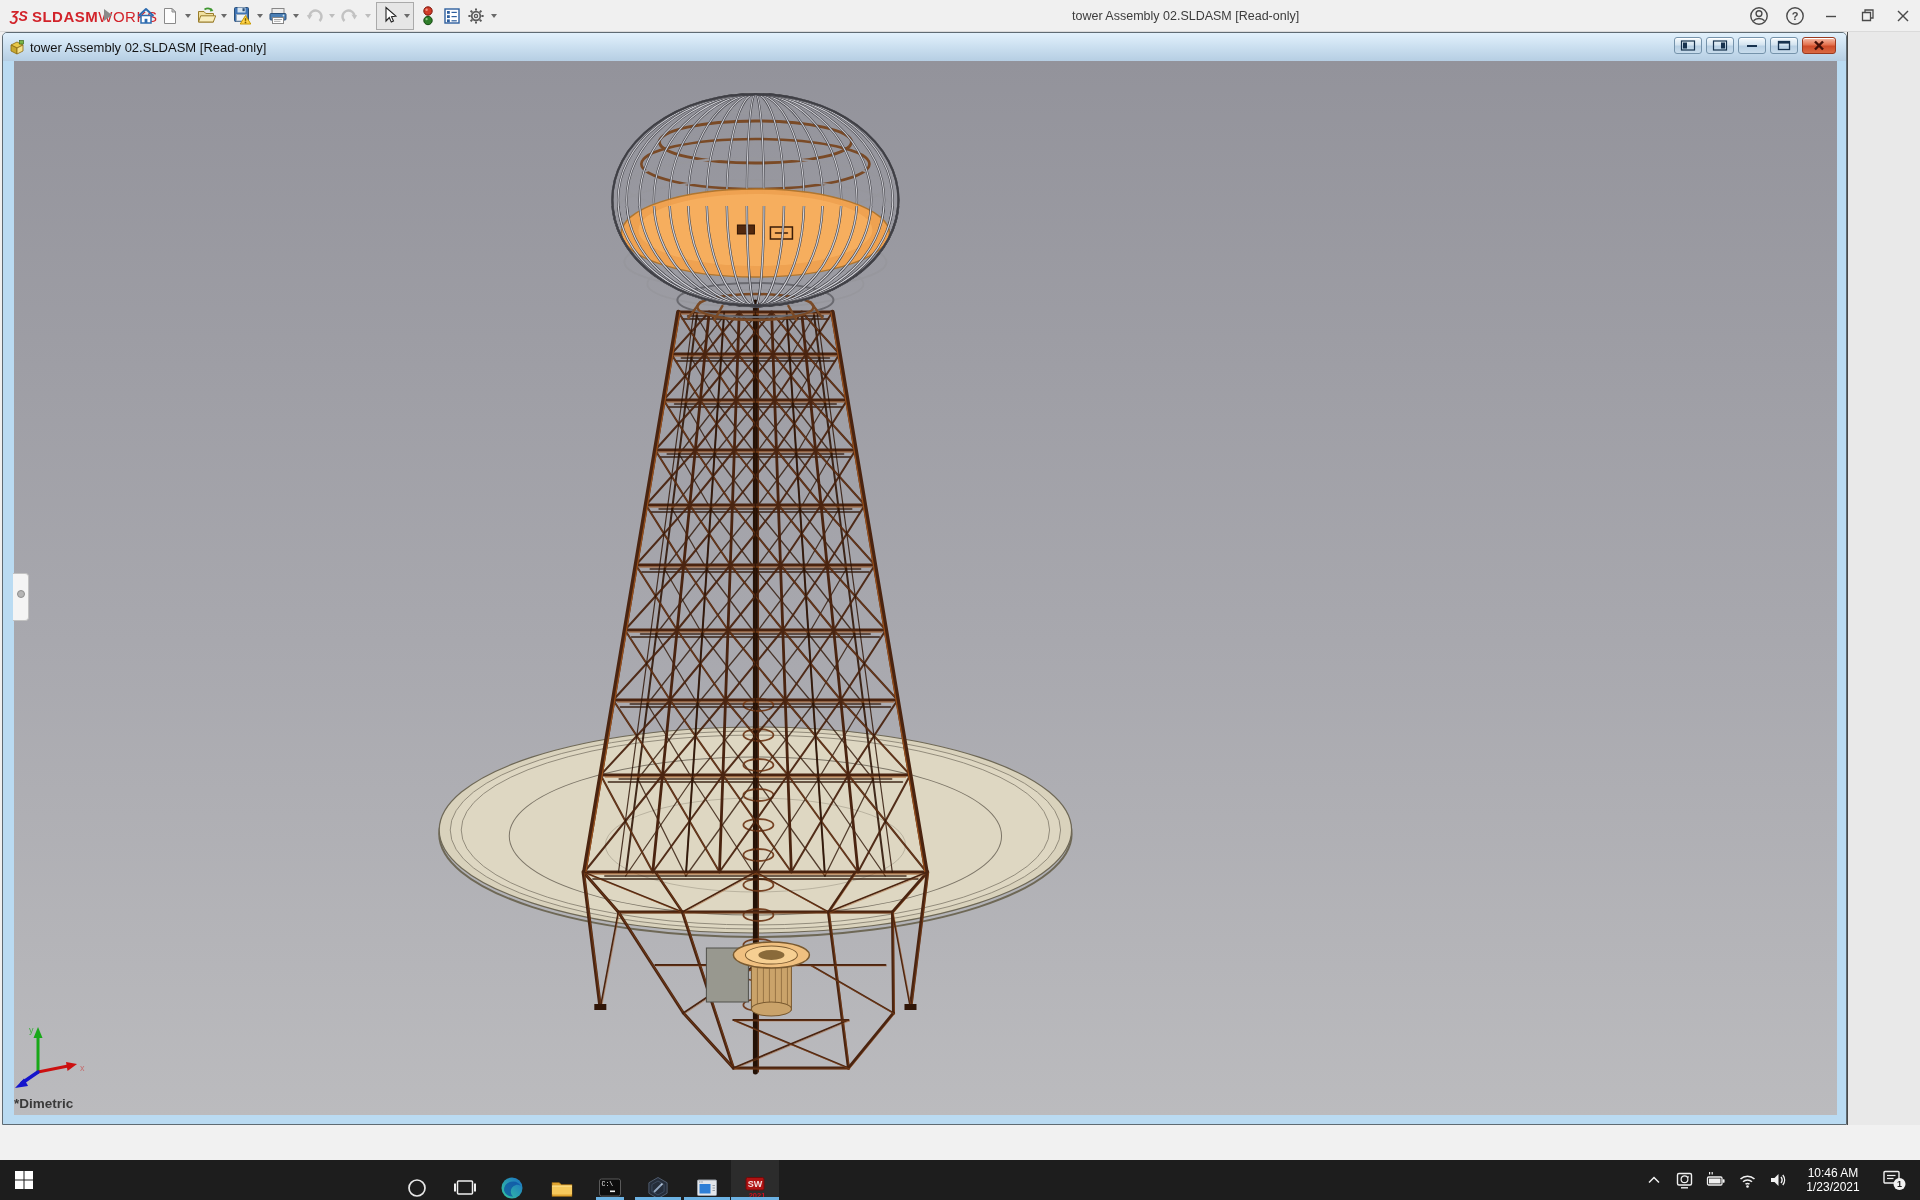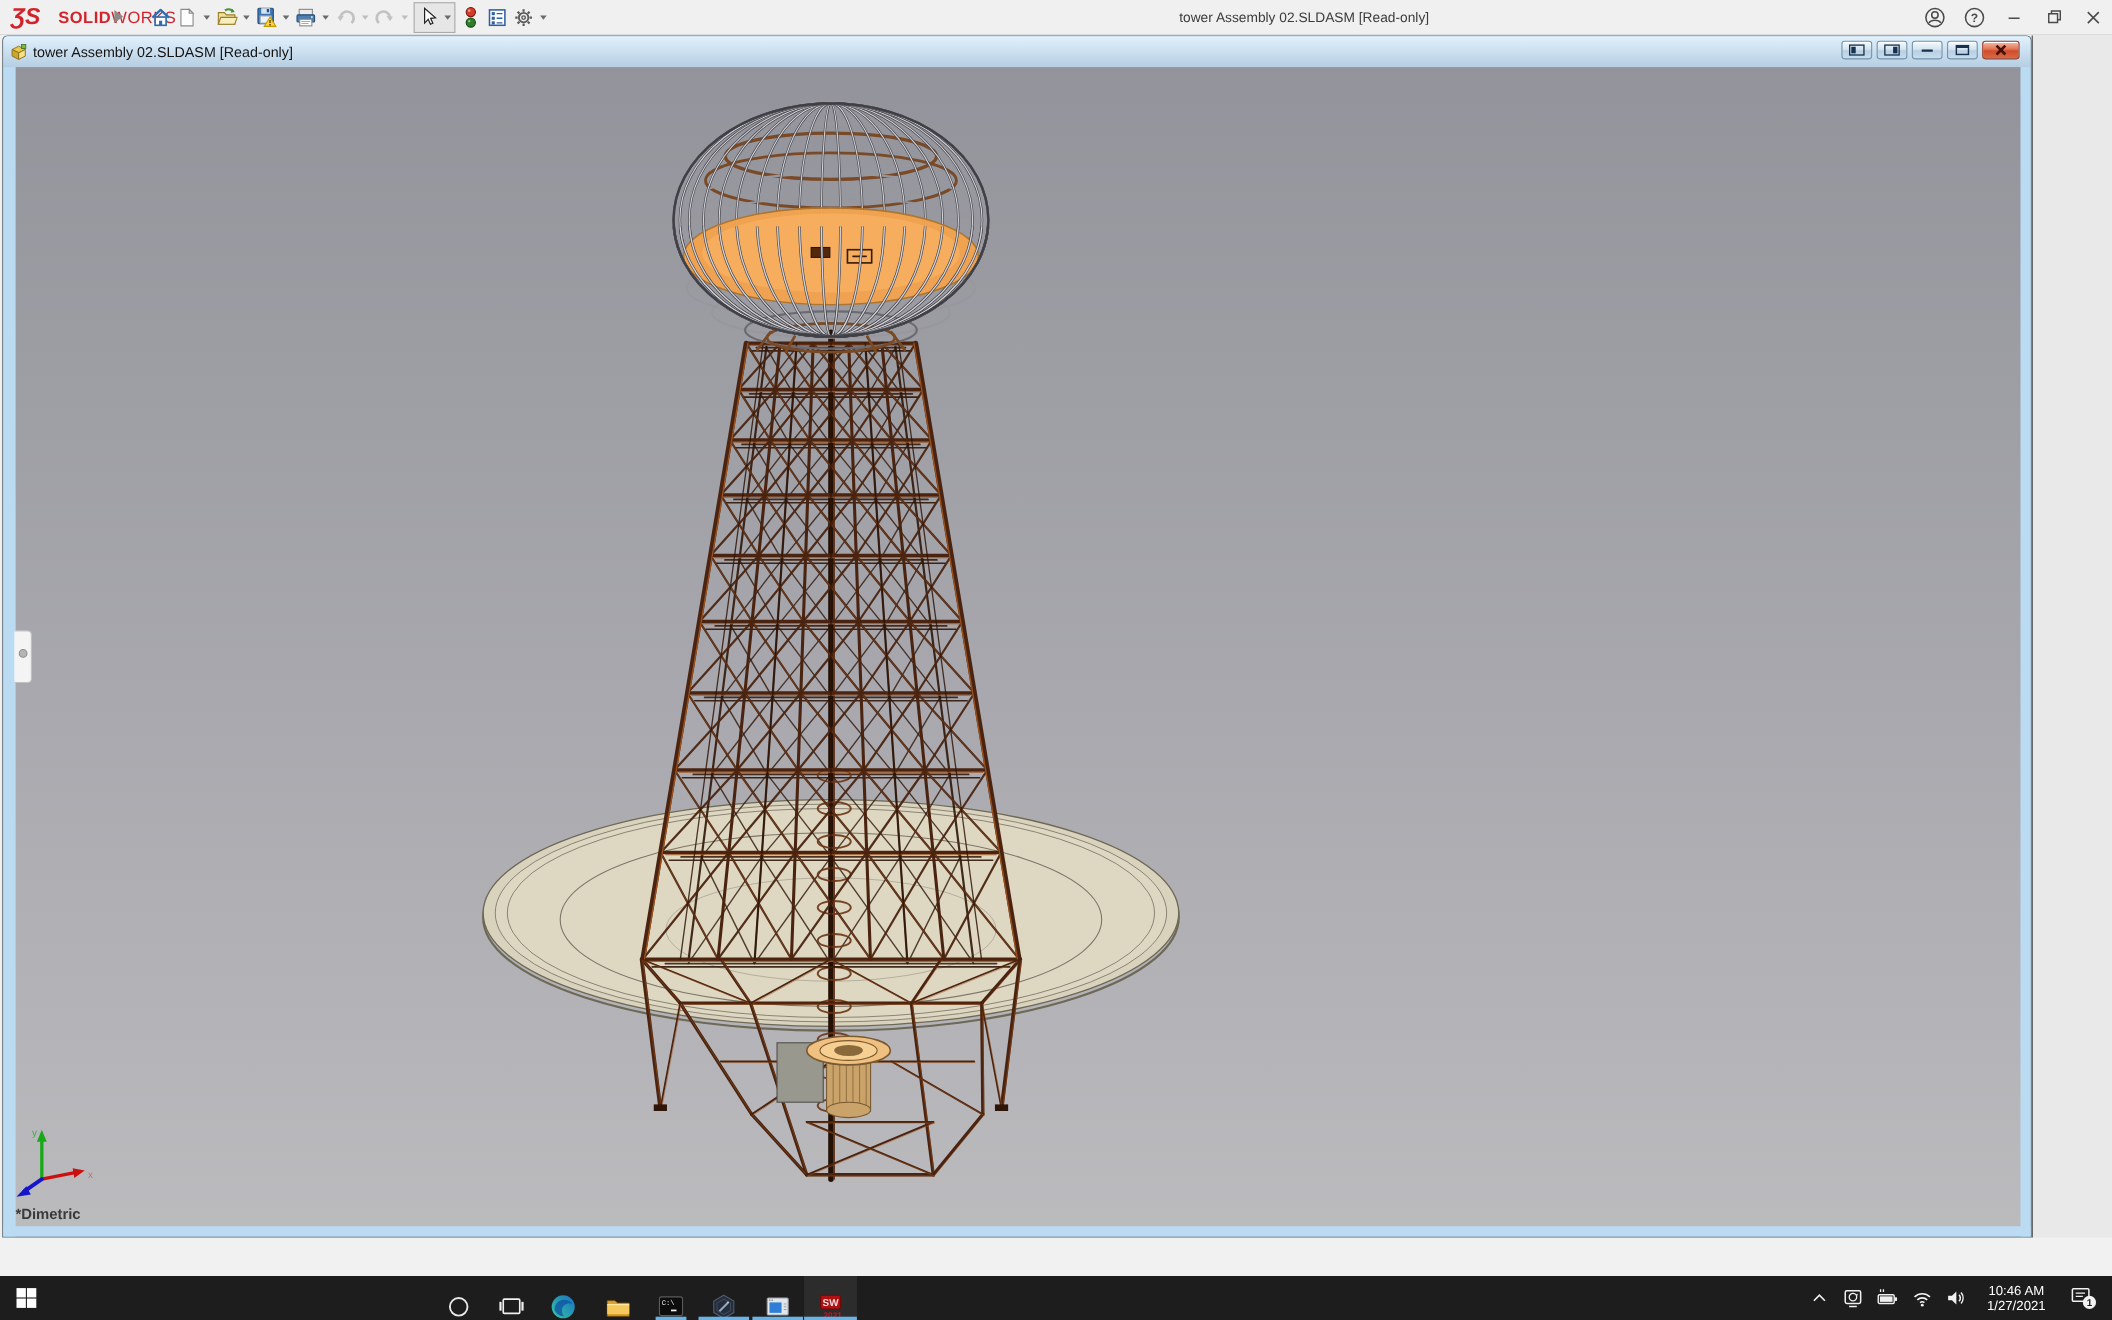--- a/index.html
+++ b/index.html
@@ -2,21 +2,21 @@
 <html><head>
 <meta charset="utf-8">
 <style>
   html,body{margin:0;padding:0}
   body{width:1920px;height:1200px;overflow:hidden;position:relative;
        font-family:"Liberation Sans","DejaVu Sans",sans-serif;background:#f0f0f0;}
   
   .titlebar{position:absolute;left:0;top:0;width:1920px;height:31px;background:#f0f0f0;
             border-bottom:1px solid #dadada;z-index:5}
   .brand{position:absolute;left:10px;top:4px;display:flex;align-items:center;height:24px;color:#d2232a;}
-  .brand .mono{font-style:italic;font-weight:bold;font-size:21px;margin-right:16px}
+  .brand .mono{font-style:italic;font-weight:bold;font-size:14px;margin-right:4px}
   .brand .b1{font-weight:bold;font-size:15px;letter-spacing:.5px}
   .brand .b2{font-weight:normal;font-size:15px;letter-spacing:.5px}
   .expand{position:absolute;left:104px;top:9px;width:0;height:0;border:6px solid transparent;
           border-left:8px solid #8a8a8a;}
   .tbrow{position:absolute;left:134px;top:0;height:31px;display:flex;align-items:center}
   .tb{width:24px;height:26px;display:flex;align-items:center;justify-content:center}
   .dd{width:12px;height:26px;display:flex;align-items:center;justify-content:center}
   .dd::after{content:"";border:3.5px solid transparent;border-top:4.5px solid #6a6a6a;margin-top:4px}
   .dd.dis::after{border-top-color:#bdbdbd}
   .selbox{display:flex;align-items:center;background:#e6e6e6;border:1px solid #aaa;height:26px;margin:0 2px}
@@ -63,21 +63,21 @@
   .tray{position:absolute;right:4px;top:0;height:40px;display:flex;}
   .trayitem{height:40px;display:flex;align-items:center;justify-content:center}
   .clock{width:78px;text-align:center;color:#fff;font-size:12px;line-height:14.5px}
 </style>
 </head>
 <body>
 
 <div class="titlebar">
   <div class="brand">
     <span class="mono">ƷS</span>
-    <span class="b1">SOLID</span>
+    <span class="b1">SLDASM</span>
       <span class="b2">WORKS</span>
   </div>
   <div class="expand"></div>
 
   <div class="tbrow">
     <div class="tb">
       <svg width="20" height="20" viewBox="0 0 20 20">
         <path d="M2.5 10 L10 3 L17.5 10" fill="none" stroke="#2e6cb0" stroke-width="2" stroke-linejoin="round"></path>
         <rect x="5" y="9.5" width="10" height="7.5" fill="#ffffff" stroke="#2e6cb0" stroke-width="1.5"></rect>
         <rect x="8.6" y="12.8" width="2.8" height="4.2" fill="#2e6cb0"></rect>
@@ -868,21 +868,21 @@
     <div class="trayitem" style="width:31px">
       <svg width="20" height="20" viewBox="0 0 20 20">
         <polygon points="2,8 5.5,8 9.5,4 9.5,16 5.5,12 2,12" fill="#f0f0f0"></polygon>
         <path d="M12 7 a5 5 0 0 1 0 6" fill="none" stroke="#f0f0f0" stroke-width="1.4"></path>
         <path d="M13.8 5 a8 8 0 0 1 0 10" fill="none" stroke="#f0f0f0" stroke-width="1.4"></path>
       </svg>
     </div>
     <div class="trayitem clock">
       <div>
           <div>10:46 AM</div>
-      <div>1/27/2021</div>
+      <div>1/23/2021</div>
         </div>
     </div>
     <div class="trayitem" style="width:44px">
       <svg width="26" height="24" viewBox="0 0 26 24">
         <rect x="3" y="3.5" width="15" height="11.5" rx="1" fill="none" stroke="#f0f0f0" stroke-width="1.4"></rect>
         <line x1="6" y1="7.5" x2="14.5" y2="7.5" stroke="#f0f0f0" stroke-width="1.2"></line>
         <line x1="6" y1="10.5" x2="12.5" y2="10.5" stroke="#f0f0f0" stroke-width="1.2"></line>
         <circle cx="18.5" cy="16" r="6" fill="#f2f2f2"></circle>
         <text x="18.5" y="19.3" text-anchor="middle" font-size="9" font-weight="bold" fill="#1d1d1d">1</text>
       </svg>

